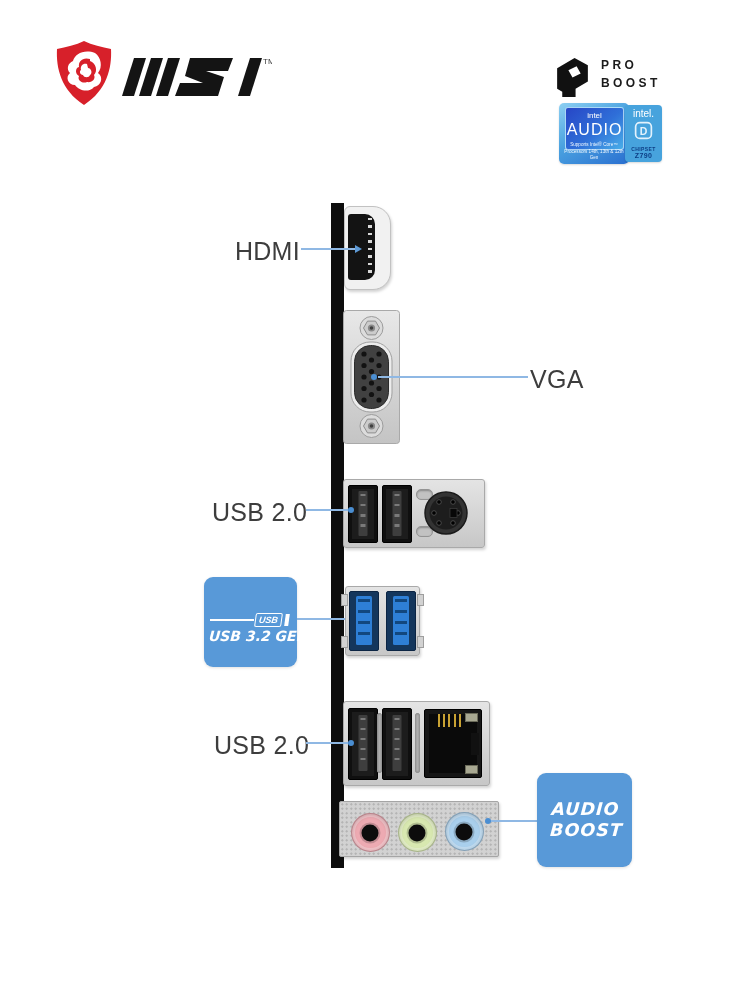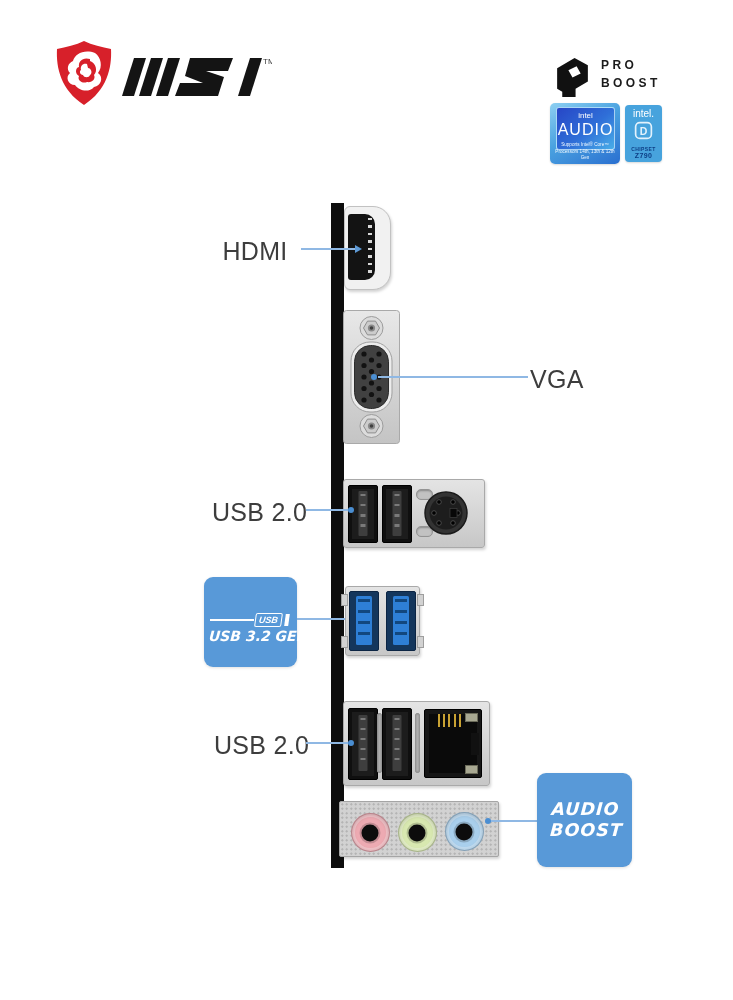--- a/index.html
+++ b/index.html
@@ -4,21 +4,21 @@
 <style>
   html,body{margin:0;padding:0;background:#fff;}
   #canvas{position:relative;width:733px;height:1000px;background:#ffffff;overflow:hidden;
           font-family:"Liberation Sans",sans-serif;}
   .abs{position:absolute;}
   svg text{font-family:"Liberation Sans",sans-serif;}
 
   
   .pro-text{font-size:12px;font-weight:700;letter-spacing:3.4px;color:#1b1b1b;line-height:1.5;}
   .core-badge{background:linear-gradient(150deg,#8ed0f2 0%,#4aa2e0 45%,#2a6fd0 100%);
-              border-radius:5px;box-shadow:0 1px 2px rgba(0,0,0,.15);}
+              border-radius:5px;box-shadow:0 1px 2px rgba(0,0,0,.15);margin-left:9px;}
   .core-inner{position:absolute;left:6px;top:4px;width:57px;height:41px;border-radius:3px;
               background:linear-gradient(140deg,#2746c6 0%,#2f6fd8 55%,#49aee8 100%);
               border:1px solid rgba(190,230,250,.85);text-align:center;color:#fff;}
   .core-intel{font-size:8px;margin-top:3px;}
   .core-word{font-size:16px;font-weight:500;letter-spacing:1px;margin-top:1px;}
   .core-sub{position:absolute;left:0;right:0;bottom:3px;text-align:center;color:#f0f8ff;
             font-size:5px;line-height:1.35;transform:scale(.92);}
   .chip-badge{background:#47a3dd;border-radius:4px;text-align:center;color:#fff;
               box-shadow:0 1px 2px rgba(0,0,0,.15);}
   .chip-intel{font-size:10px;margin-top:3px;}
@@ -129,21 +129,21 @@
   </div>
 
   <div class="abs iobar" style="left:331px;top:203px;width:13px;height:665px;"></div>
 
   <div class="abs" style="left:344px;top:206px;width:47px;height:84px;">
     <div class="abs" style="inset:0;background:#f1f1f1;border:1.5px solid #c2c2c2;border-radius:6px 18px 18px 6px;box-shadow:1px 2px 3px rgba(0,0,0,.18);"></div>
     <div class="abs" style="left:4px;top:8px;width:27px;height:66px;background:#131313;border-radius:3px 10px 10px 3px;"></div>
     <div class="abs" style="left:24px;top:12px;width:3.5px;height:58px;background:repeating-linear-gradient(180deg,#d8d8d8 0 2.5px,transparent 2.5px 7.5px);"></div>
   </div>
 
-  <div class="abs plabel" style="left:210px;top:237px;width:90px;text-align:center;">HDMI</div>
+  <div class="abs plabel" style="left:210px;top:237px;width:90px;text-align:right;">HDMI</div>
   <div class="lead" style="left:301px;top:248px;width:55px;"></div>
   <div class="lead-arrow" style="left:355px;top:245px;"></div>
 
   <svg class="abs" style="left:343px;top:310px;" width="57" height="134" viewBox="0 0 57 134">
     <defs>
       <linearGradient id="silv" x1="0" y1="0" x2="0" y2="1">
         <stop offset="0" stop-color="#e8e8e8"></stop>
           <stop offset="1" stop-color="#c4c4c4"></stop>
       </linearGradient>
     </defs>

